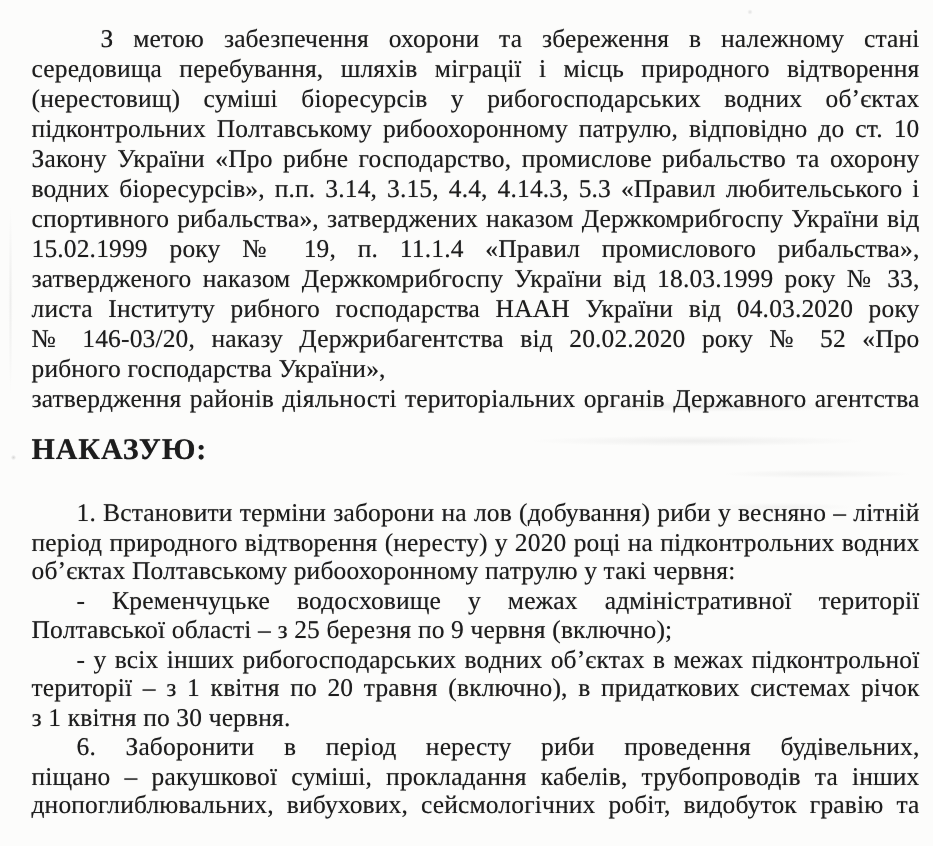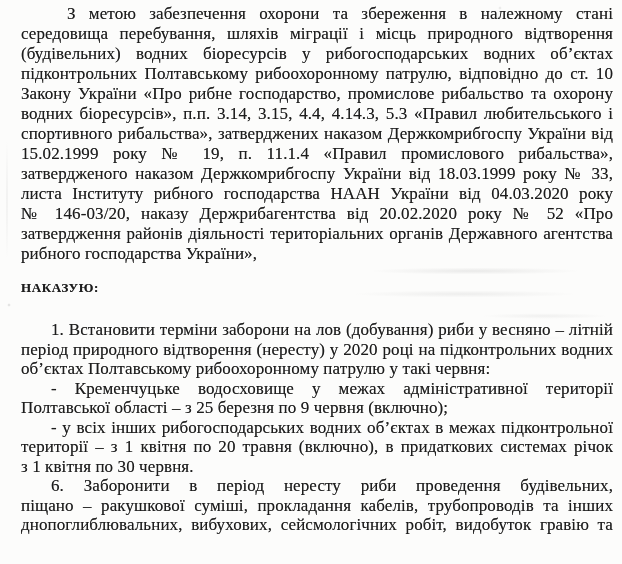--- a/index.html
+++ b/index.html
@@ -15,38 +15,38 @@
   .page {
     position: relative;
     width: 622px;
     height: 564px;
     background: #fcfcfb;
     overflow: hidden;
     color: #1d1d1d;
   }
   .content {
     position: relative;
-    padding: 4px 9px 0 21px;
+    padding: 16px 9px 0 21px;
     z-index: 2;
   }
   .body-text {
     font-size: 17px;
     line-height: 20px;
     letter-spacing: 0.1px;
     text-shadow: 0 0 0.5px rgba(25,25,25,0.55);
   }
   .line {
     text-align: justify;
   }
   .line.j {
     text-align-last: justify;
   }
   .order-heading {
     margin: 14px 0 0 0;
-    font-size: 13px;
+    font-size: 20px;
     line-height: 20px;
     font-weight: bold;
     letter-spacing: 0.6px;
     text-shadow: 0 0 0.5px rgba(25,25,25,0.6);
   }
   .order-section {
     margin-top: 22px;
   }
   .order-section .body-text {
     line-height: 19.5px;
@@ -70,31 +70,31 @@
 </head>
 <body>
 
 <div class="page">
   <div class="scan-artifacts"></div>
   <div class="content">
 
     <div class="body-text">
         <div class="line j" style="text-indent: 46px;">З метою забезпечення охорони та збереження в належному стані</div>
         <div class="line j">середовища перебування, шляхів міграції і місць природного відтворення</div>
-        <div class="line j">(будівельних) водних біоресурсів у рибогосподарських водних об’єктах</div>
+        <div class="line j">(нерестовищ) суміші біоресурсів у рибогосподарських водних об’єктах</div>
         <div class="line j">підконтрольних Полтавському рибоохоронному патрулю, відповідно до ст. 10</div>
         <div class="line j">Закону України «Про рибне господарство, промислове рибальство та охорону</div>
         <div class="line j">водних біоресурсів», п.п. 3.14, 3.15, 4.4, 4.14.3, 5.3 «Правил любительського і</div>
         <div class="line j">спортивного рибальства», затверджених наказом Держкомрибгоспу України від</div>
         <div class="line j">15.02.1999 року № 19, п. 11.1.4 «Правил промислового рибальства»,</div>
         <div class="line j">затвердженого наказом Держкомрибгоспу України від 18.03.1999 року № 33,</div>
         <div class="line j">листа Інституту рибного господарства НААН України від 04.03.2020 року</div>
         <div class="line j">№ 146-03/20, наказу Держрибагентства від 20.02.2020 року № 52 «Про</div>
+        <div class="line">рибного господарства України»,</div>
         <div class="line j">затвердження районів діяльності територіальних органів Державного агентства</div>
-        <div class="line">рибного господарства України»,</div>
       </div>
 
     <h2 class="order-heading">НАКАЗУЮ:</h2>
 
     <div class="order-section">
       <div class="body-text">
           <div class="line j" style="text-indent: 30px;">1. Встановити терміни заборони на лов (добування) риби у весняно – літній</div>
           <div class="line j">період природного відтворення (нересту) у 2020 році на підконтрольних водних</div>
           <div class="line">об’єктах Полтавському рибоохоронному патрулю у такі червня:</div>
         </div>

